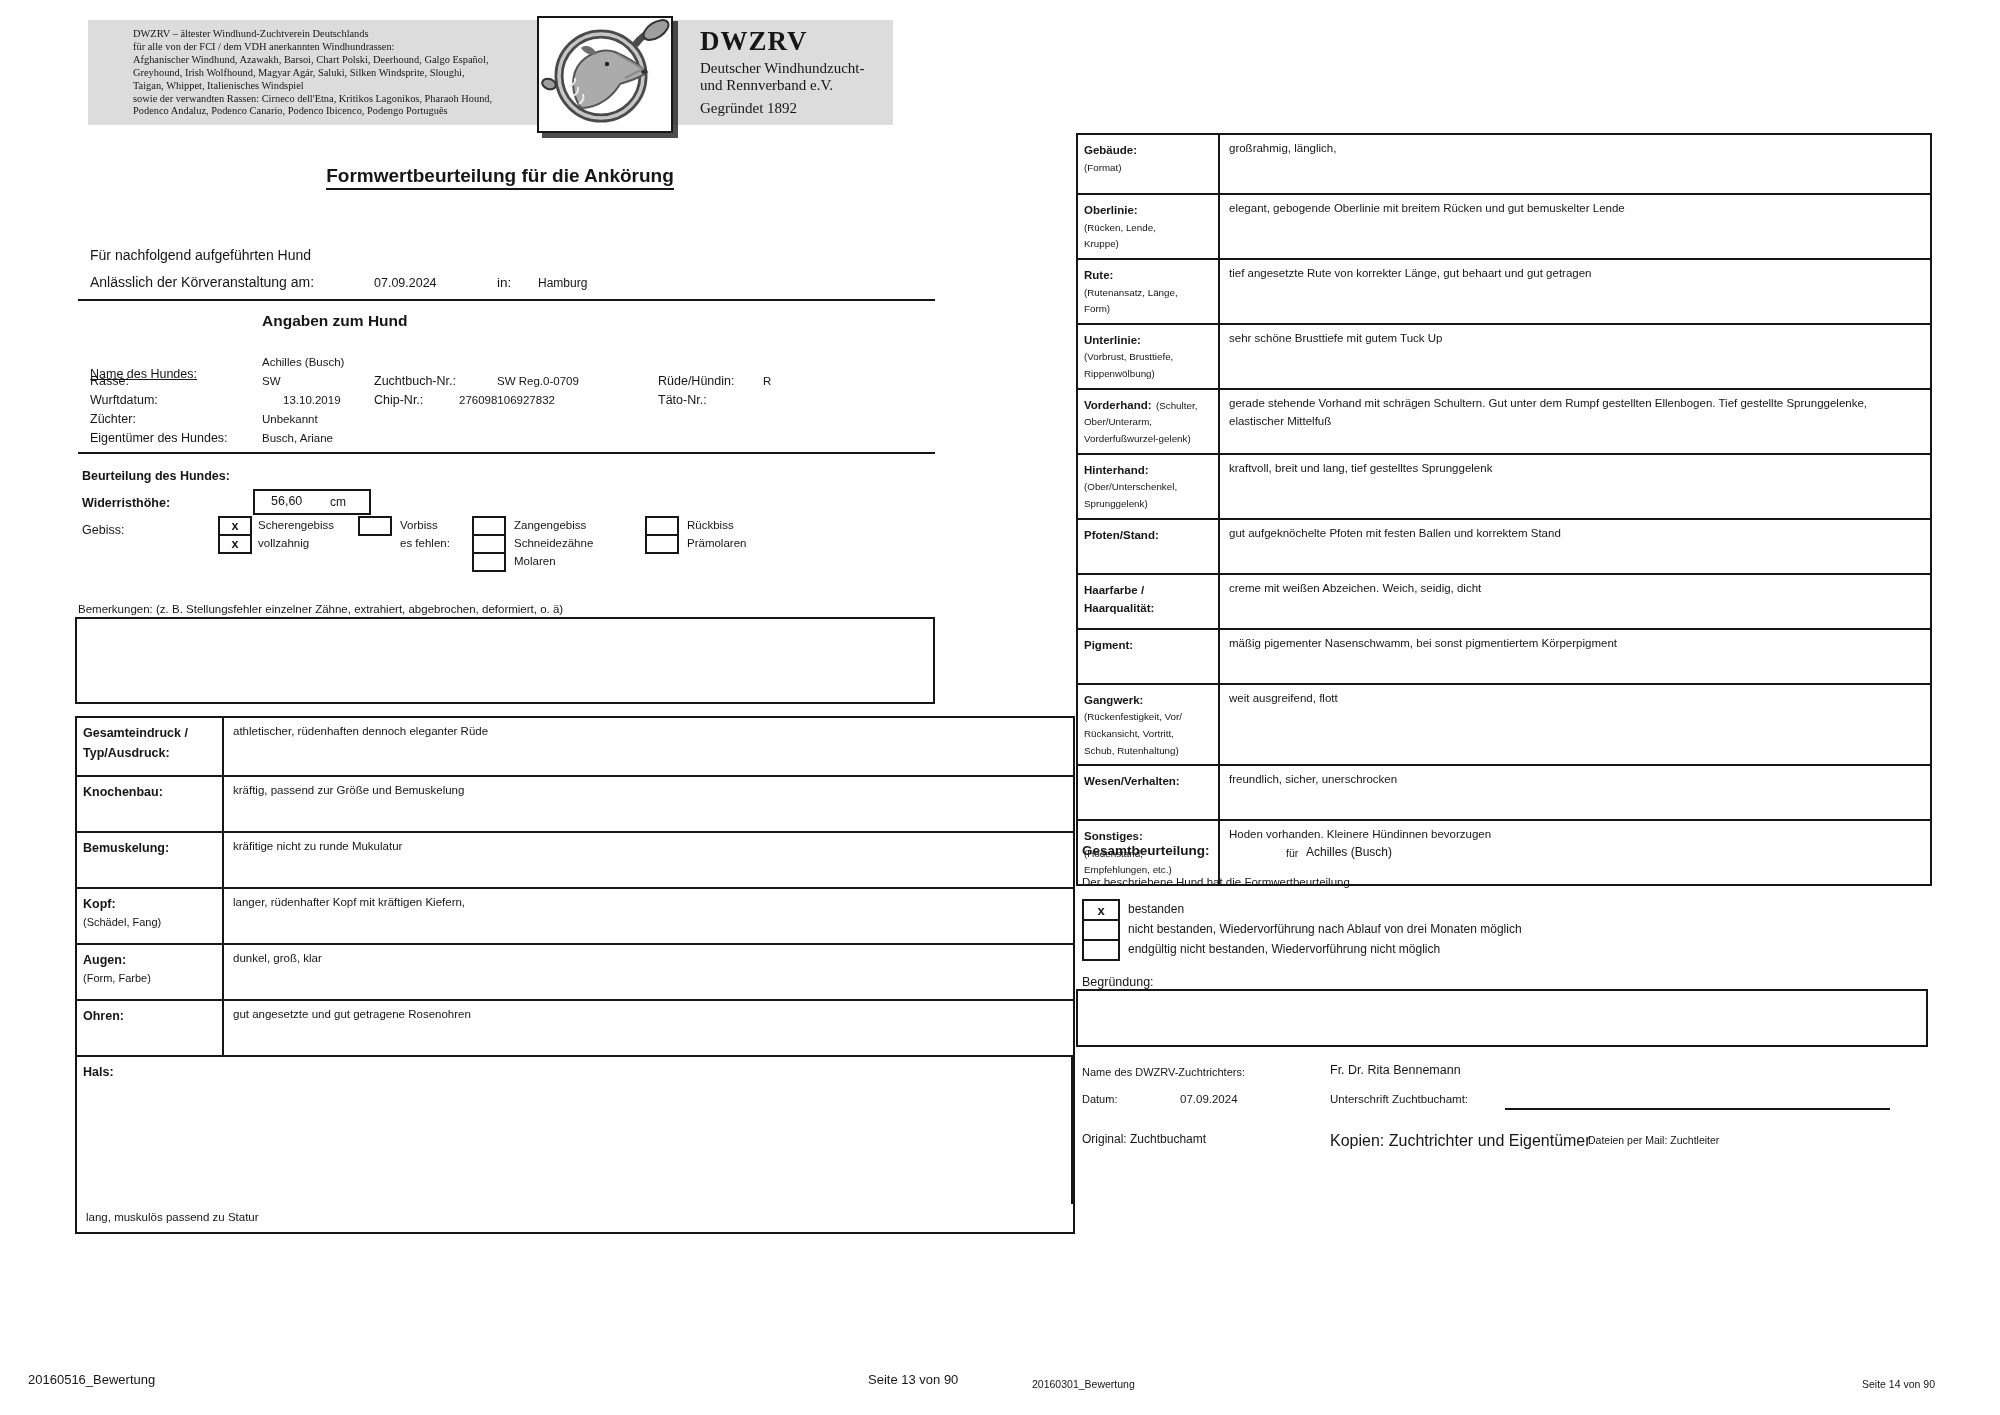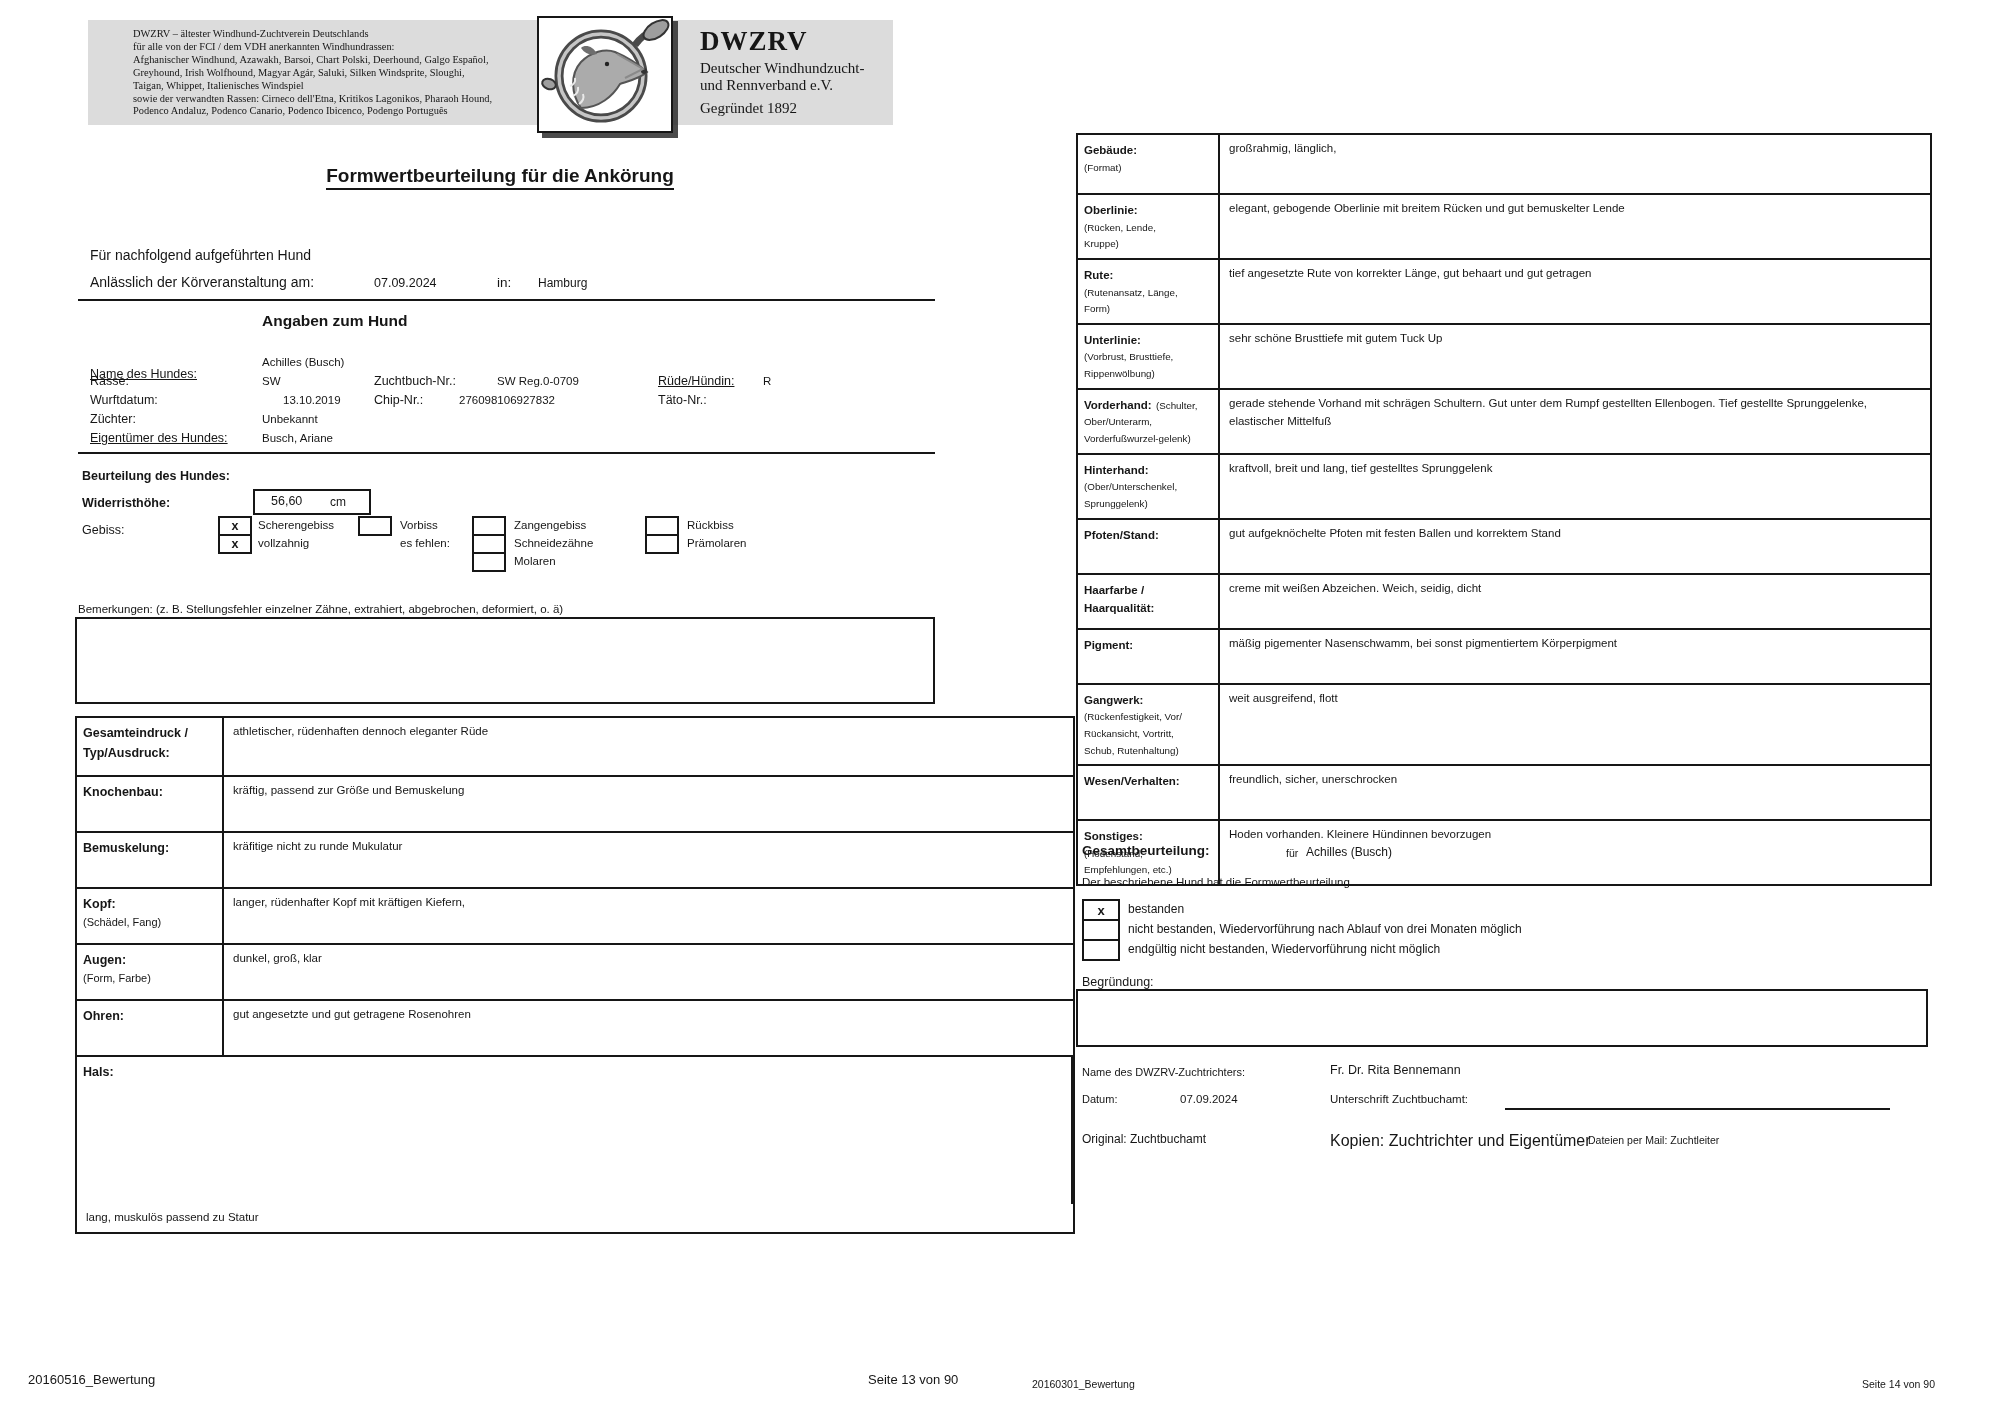--- a/index.html
+++ b/index.html
@@ -84,34 +84,34 @@
 
 <div class="abs b" style="left:262px;top:312px;font-size:15.5px;">Angaben zum Hund</div>
 
 <div class="abs glabel" style="left:90px;top:367px;text-decoration:underline;">Name des Hundes:</div>
 <div class="abs gval" style="left:262px;top:356px;">Achilles (Busch)</div>
 
 <div class="abs glabel" style="left:90px;top:374px;">Rasse:</div>
 <div class="abs gval" style="left:262px;top:375px;">SW</div>
 <div class="abs glabel" style="left:374px;top:374px;">Zuchtbuch-Nr.:</div>
 <div class="abs gval" style="left:497px;top:375px;">SW Reg.0-0709</div>
-<div class="abs glabel" style="left:658px;top:374px;text-decoration:underline;">Rüde/Hündin:</div>
+<div class="abs glabel" style="left:658px;top:374px;">Rüde/Hündin:</div>
 <div class="abs gval" style="left:763px;top:375px;">R</div>
 
 <div class="abs glabel" style="left:90px;top:393px;">Wurftdatum:</div>
 <div class="abs gval" style="left:283px;top:394px;">13.10.2019</div>
 <div class="abs glabel" style="left:374px;top:393px;">Chip-Nr.:</div>
 <div class="abs gval" style="left:459px;top:394px;">276098106927832</div>
 <div class="abs glabel" style="left:658px;top:393px;">Täto-Nr.:</div>
 <div class="abs gval" style="left:763px;top:394px;"></div>
 
 <div class="abs glabel" style="left:90px;top:412px;">Züchter:</div>
 <div class="abs gval" style="left:262px;top:413px;">Unbekannt</div>
 
-<div class="abs glabel" style="left:90px;top:431px;text-decoration:underline;">Eigentümer des Hundes:</div>
+<div class="abs glabel" style="left:90px;top:431px;">Eigentümer des Hundes:</div>
 <div class="abs gval" style="left:262px;top:432px;">Busch, Ariane</div>
 
 <div class="hr" style="left:78px;top:452px;width:857px;"></div>
 
 <div class="abs b" style="left:82px;top:469px;font-size:12.5px;">Beurteilung des Hundes:</div>
 <div class="abs b" style="left:82px;top:496px;font-size:12.5px;">Widerristhöhe:</div>
 <div class="box" style="left:253px;top:489px;width:118px;height:26px;"></div>
 <div class="abs" style="left:271px;top:494px;font-size:12.5px;">56,60</div>
 <div class="abs" style="left:330px;top:495px;font-size:12px;">cm</div>
 

